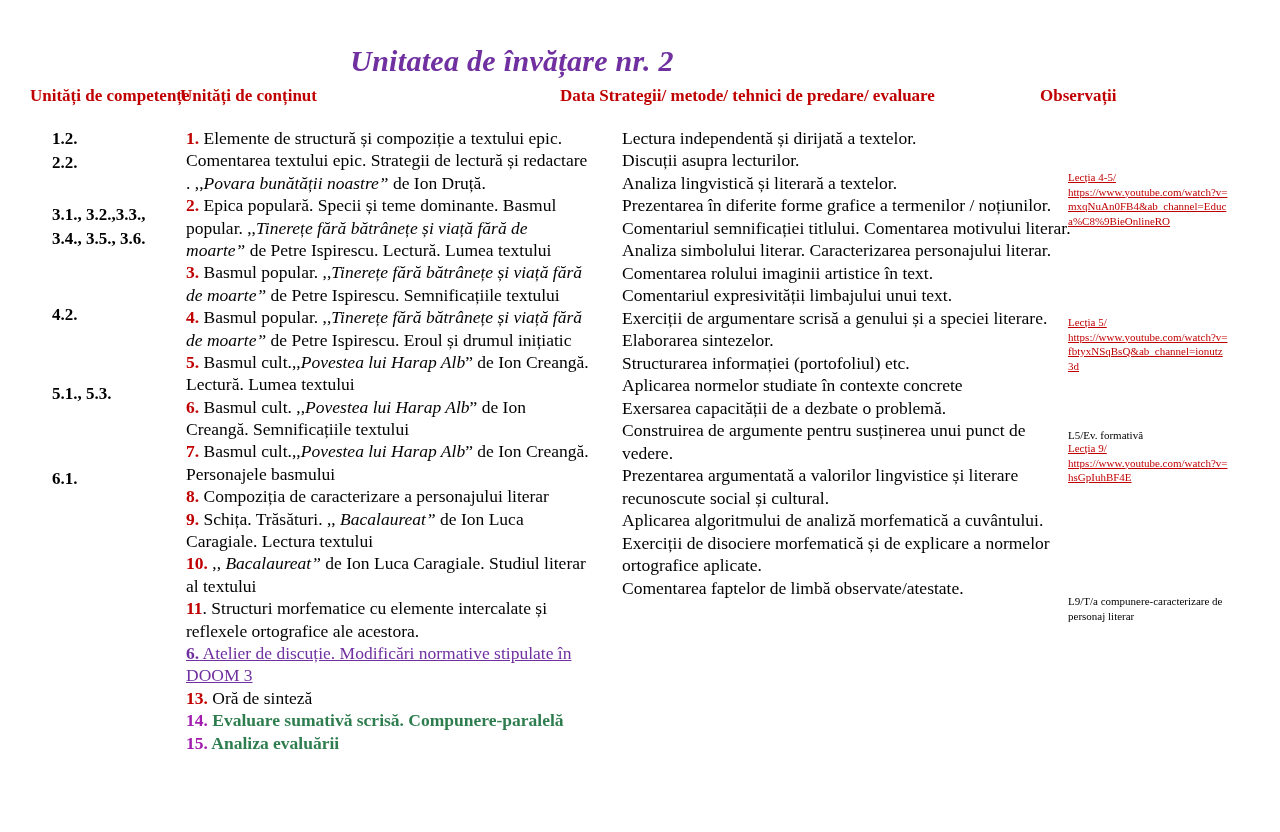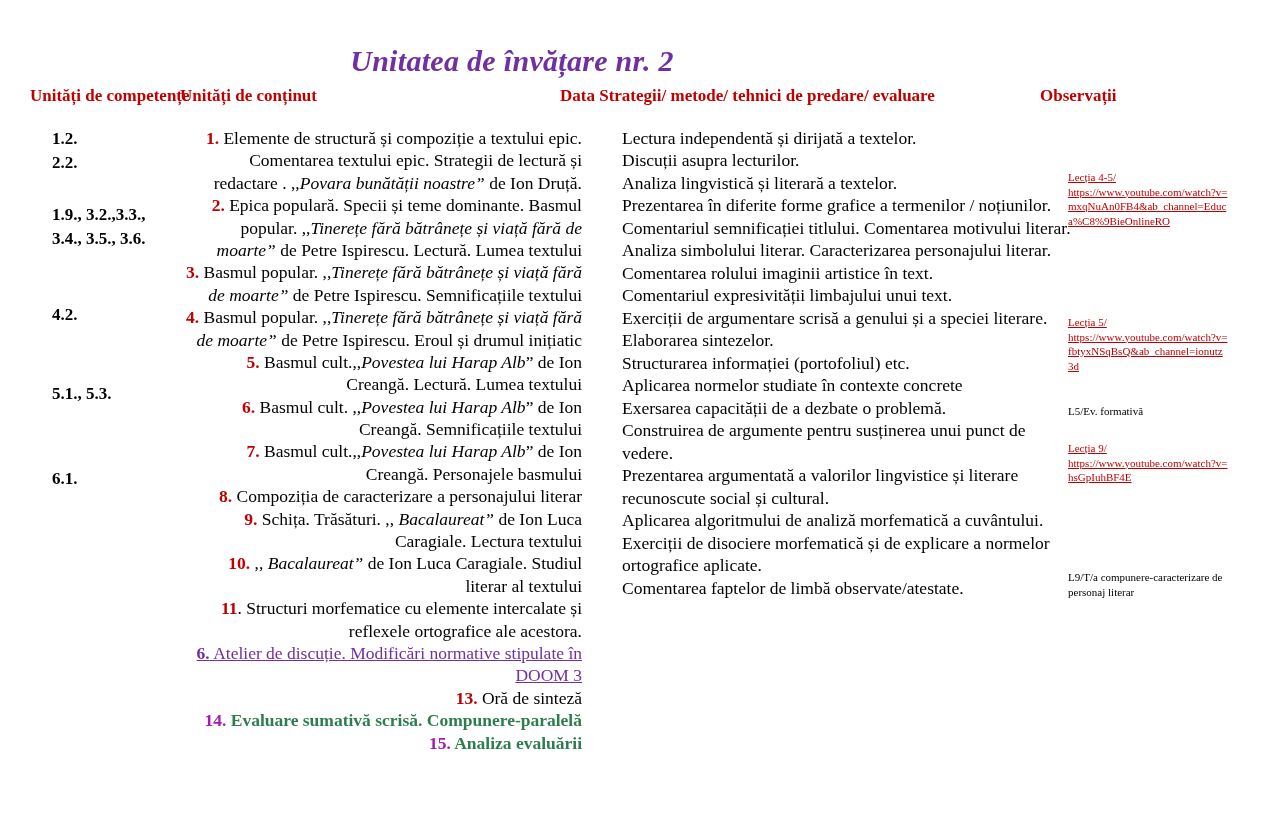--- a/index.html
+++ b/index.html
@@ -62,23 +62,22 @@
 
   .col-cont {
     position: absolute;
     left: 186px;
     top: 127px;
     width: 404px;
     font-size: 17.5px;
     line-height: 1.28;
   }
   .col-cont p {
-    margin: 0 8px 0 0;
+    margin: 0 0 0 0;
     text-indent: 0;
-    text-align: right;
   }
   .num { color: #c00000; font-weight: bold; }
   .it { font-style: italic; }
 
   .entry-12 {
     color: #7030a0;
     text-decoration: underline;
   }
   .entry-12 .num { color: #7030a0; }
   .entry-14, .entry-15 {
@@ -105,38 +104,38 @@
     font-size: 11px;
     line-height: 1.32;
     color: #000;
   }
   .obs-block { position: absolute; left: 0; width: 160px; }
   .lnk {
     color: #c00000;
     text-decoration: underline;
     word-break: break-all;
   }
-  .obs-plain { color: #000; }
+  .obs-plain { color: #000; margin-top: 24px; }
 </style>
 </head>
 <body>
 
 <div class="page">
 
   <div class="title">Unitatea de învățare nr. 2</div>
 
   <div class="col-head head-comp">Unități de competențe</div>
   <div class="col-head head-cont">Unități de conținut</div>
   <div class="col-head head-strat">Data Strategii/ metode/ tehnici de predare/ evaluare</div>
   <div class="col-head head-obs">Observații</div>
 
   <div class="col-comp" id="col-comp">
       <div class="comp-item" style="top: 0px;">1.2.</div>
       <div class="comp-item" style="top: 24px; text-align: center;">2.2.</div>
-      <div class="comp-item" style="top: 76px;">1.9., 3.2.,3.3.,</div>
+      <div class="comp-item" style="top: 76px;">3.1., 3.2.,3.3.,</div>
       <div class="comp-item" style="top: 100px;">3.4., 3.5., 3.6.</div>
       <div class="comp-item" style="top: 176px;">4.2.</div>
       <div class="comp-item" style="top: 255px;">5.1., 5.3.</div>
       <div class="comp-item" style="top: 340px;">6.1.</div>
     </div>
 
   <div class="col-cont" id="col-cont">
       <p><span class="num">1.</span><span> Elemente de structură și compoziție a textului epic. Comentarea textului epic. Strategii de lectură și redactare . ,,</span><span class="it">Povara bunătății noastre”</span><span> de Ion Druță.</span></p>
       <p><span class="num">2.</span><span> Epica populară. Specii și teme dominante. Basmul popular. ,,</span><span class="it">Tinerețe fără bătrânețe și viață fără de moarte”</span><span> de  Petre Ispirescu. Lectură. Lumea textului</span></p>
       <p><span class="num">3.</span><span> Basmul popular. ,,</span><span class="it">Tinerețe fără bătrânețe și viață fără de moarte”</span><span> de  Petre Ispirescu. Semnificațiile textului</span></p>

